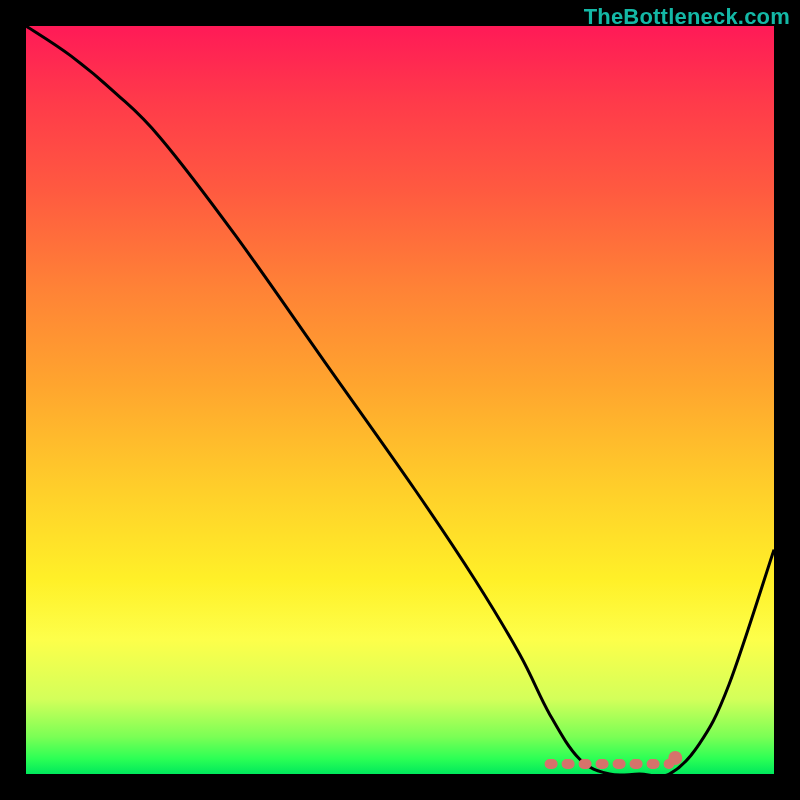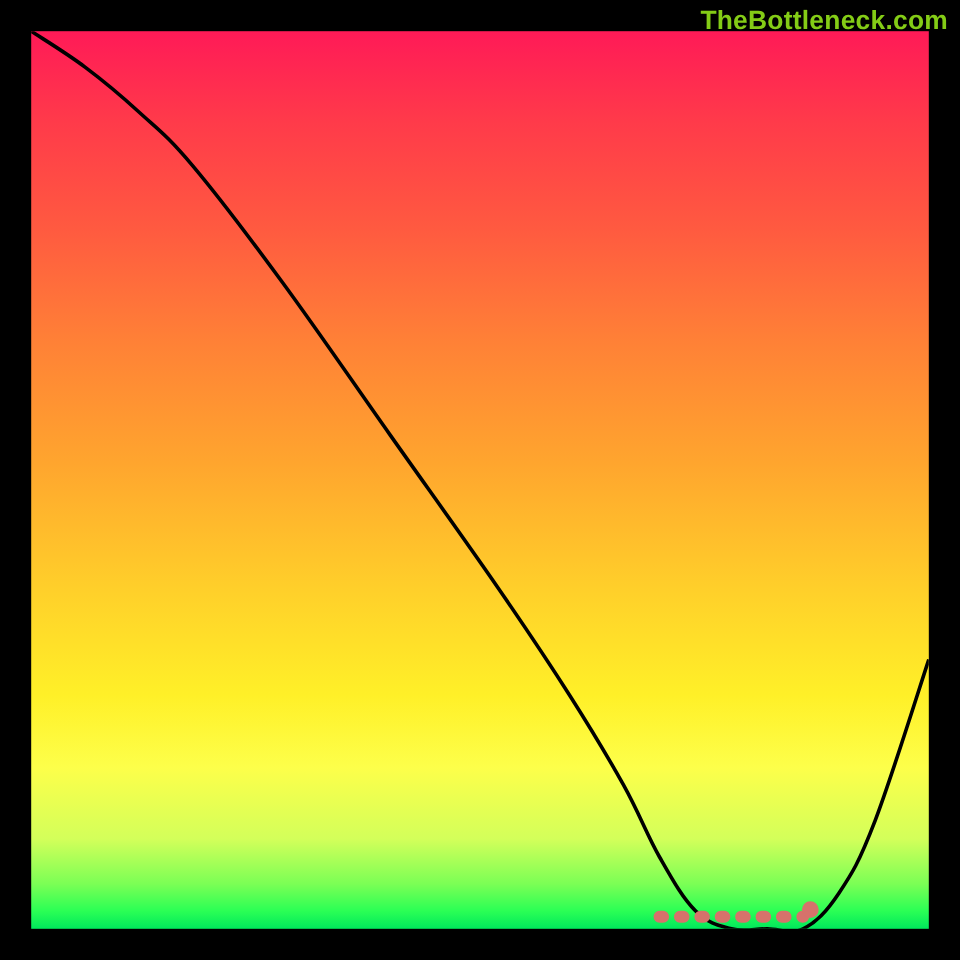--- a/index.html
+++ b/index.html
@@ -14,21 +14,21 @@
   .frame {
     position: relative;
     width: 800px;
     height: 800px;
     background: #000;
   }
   .watermark {
     position: absolute;
     top: 4px;
     right: 10px;
-    color: #84cc16;
+    color: #14b8a6;
     font-size: 22px;
     font-weight: 600;
     letter-spacing: 0.2px;
     user-select: none;
   }
   .plot {
     position: absolute;
     left: 26px;
     top: 26px;
     width: 748px;

